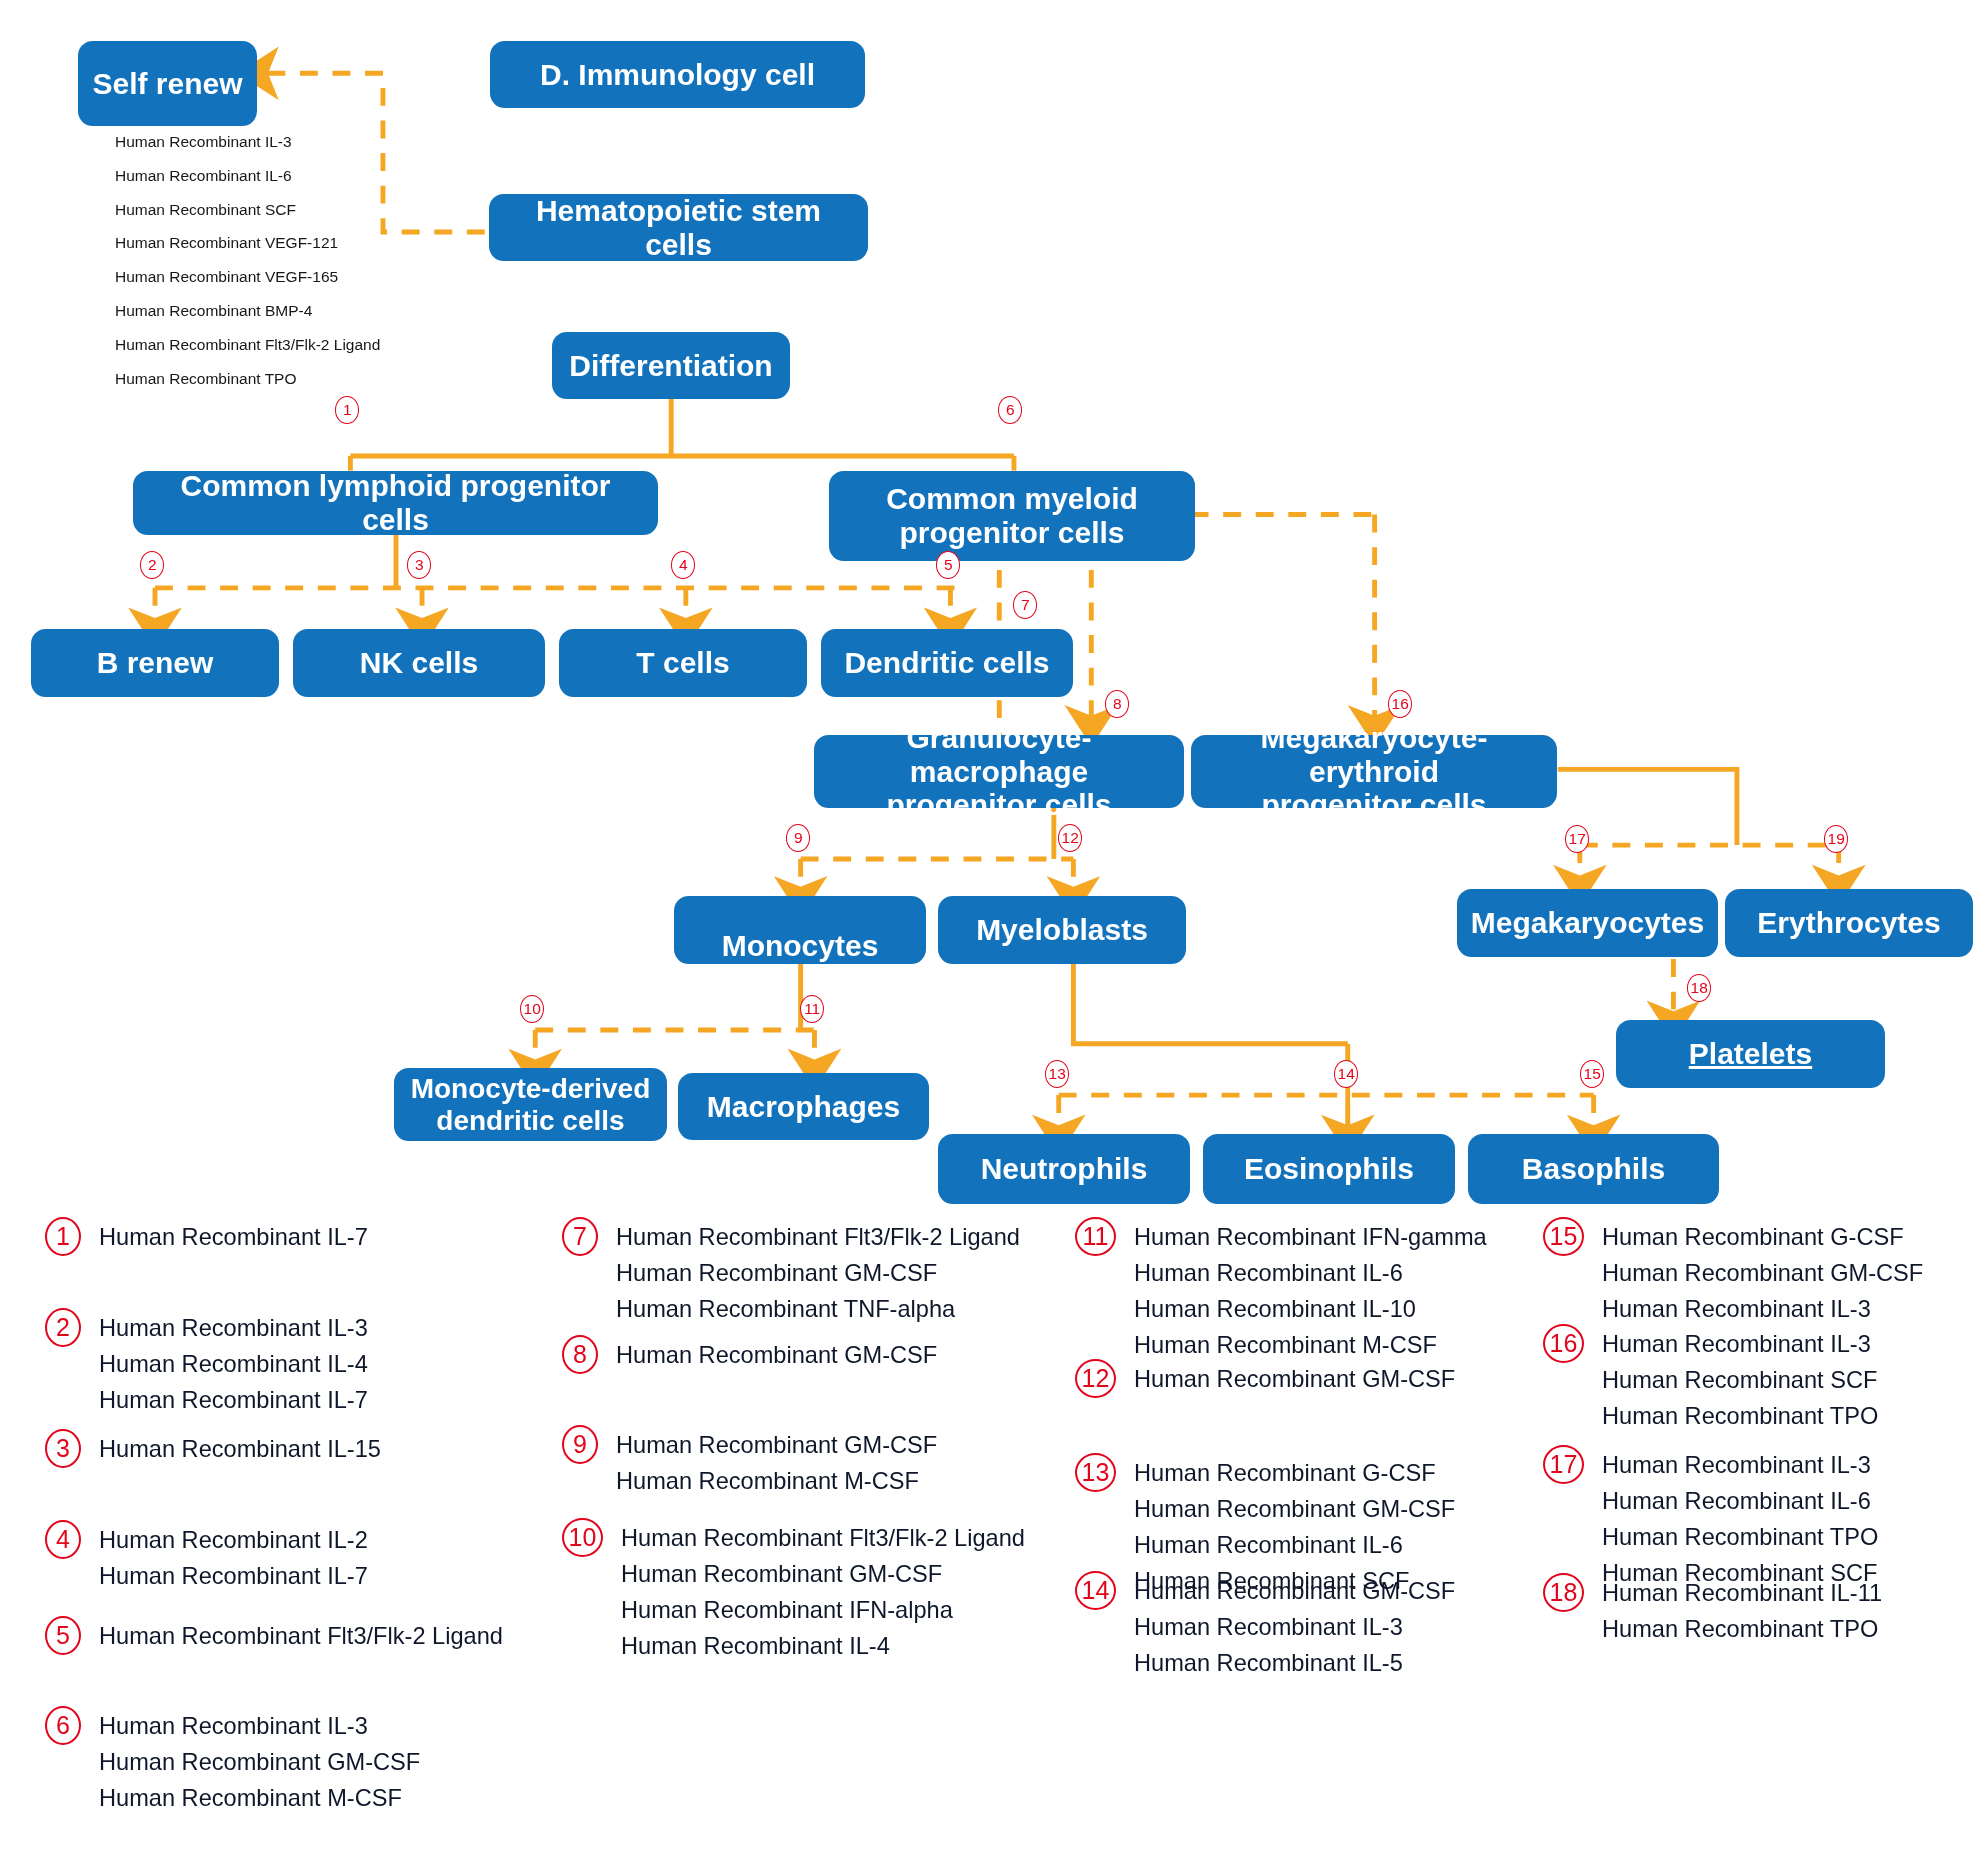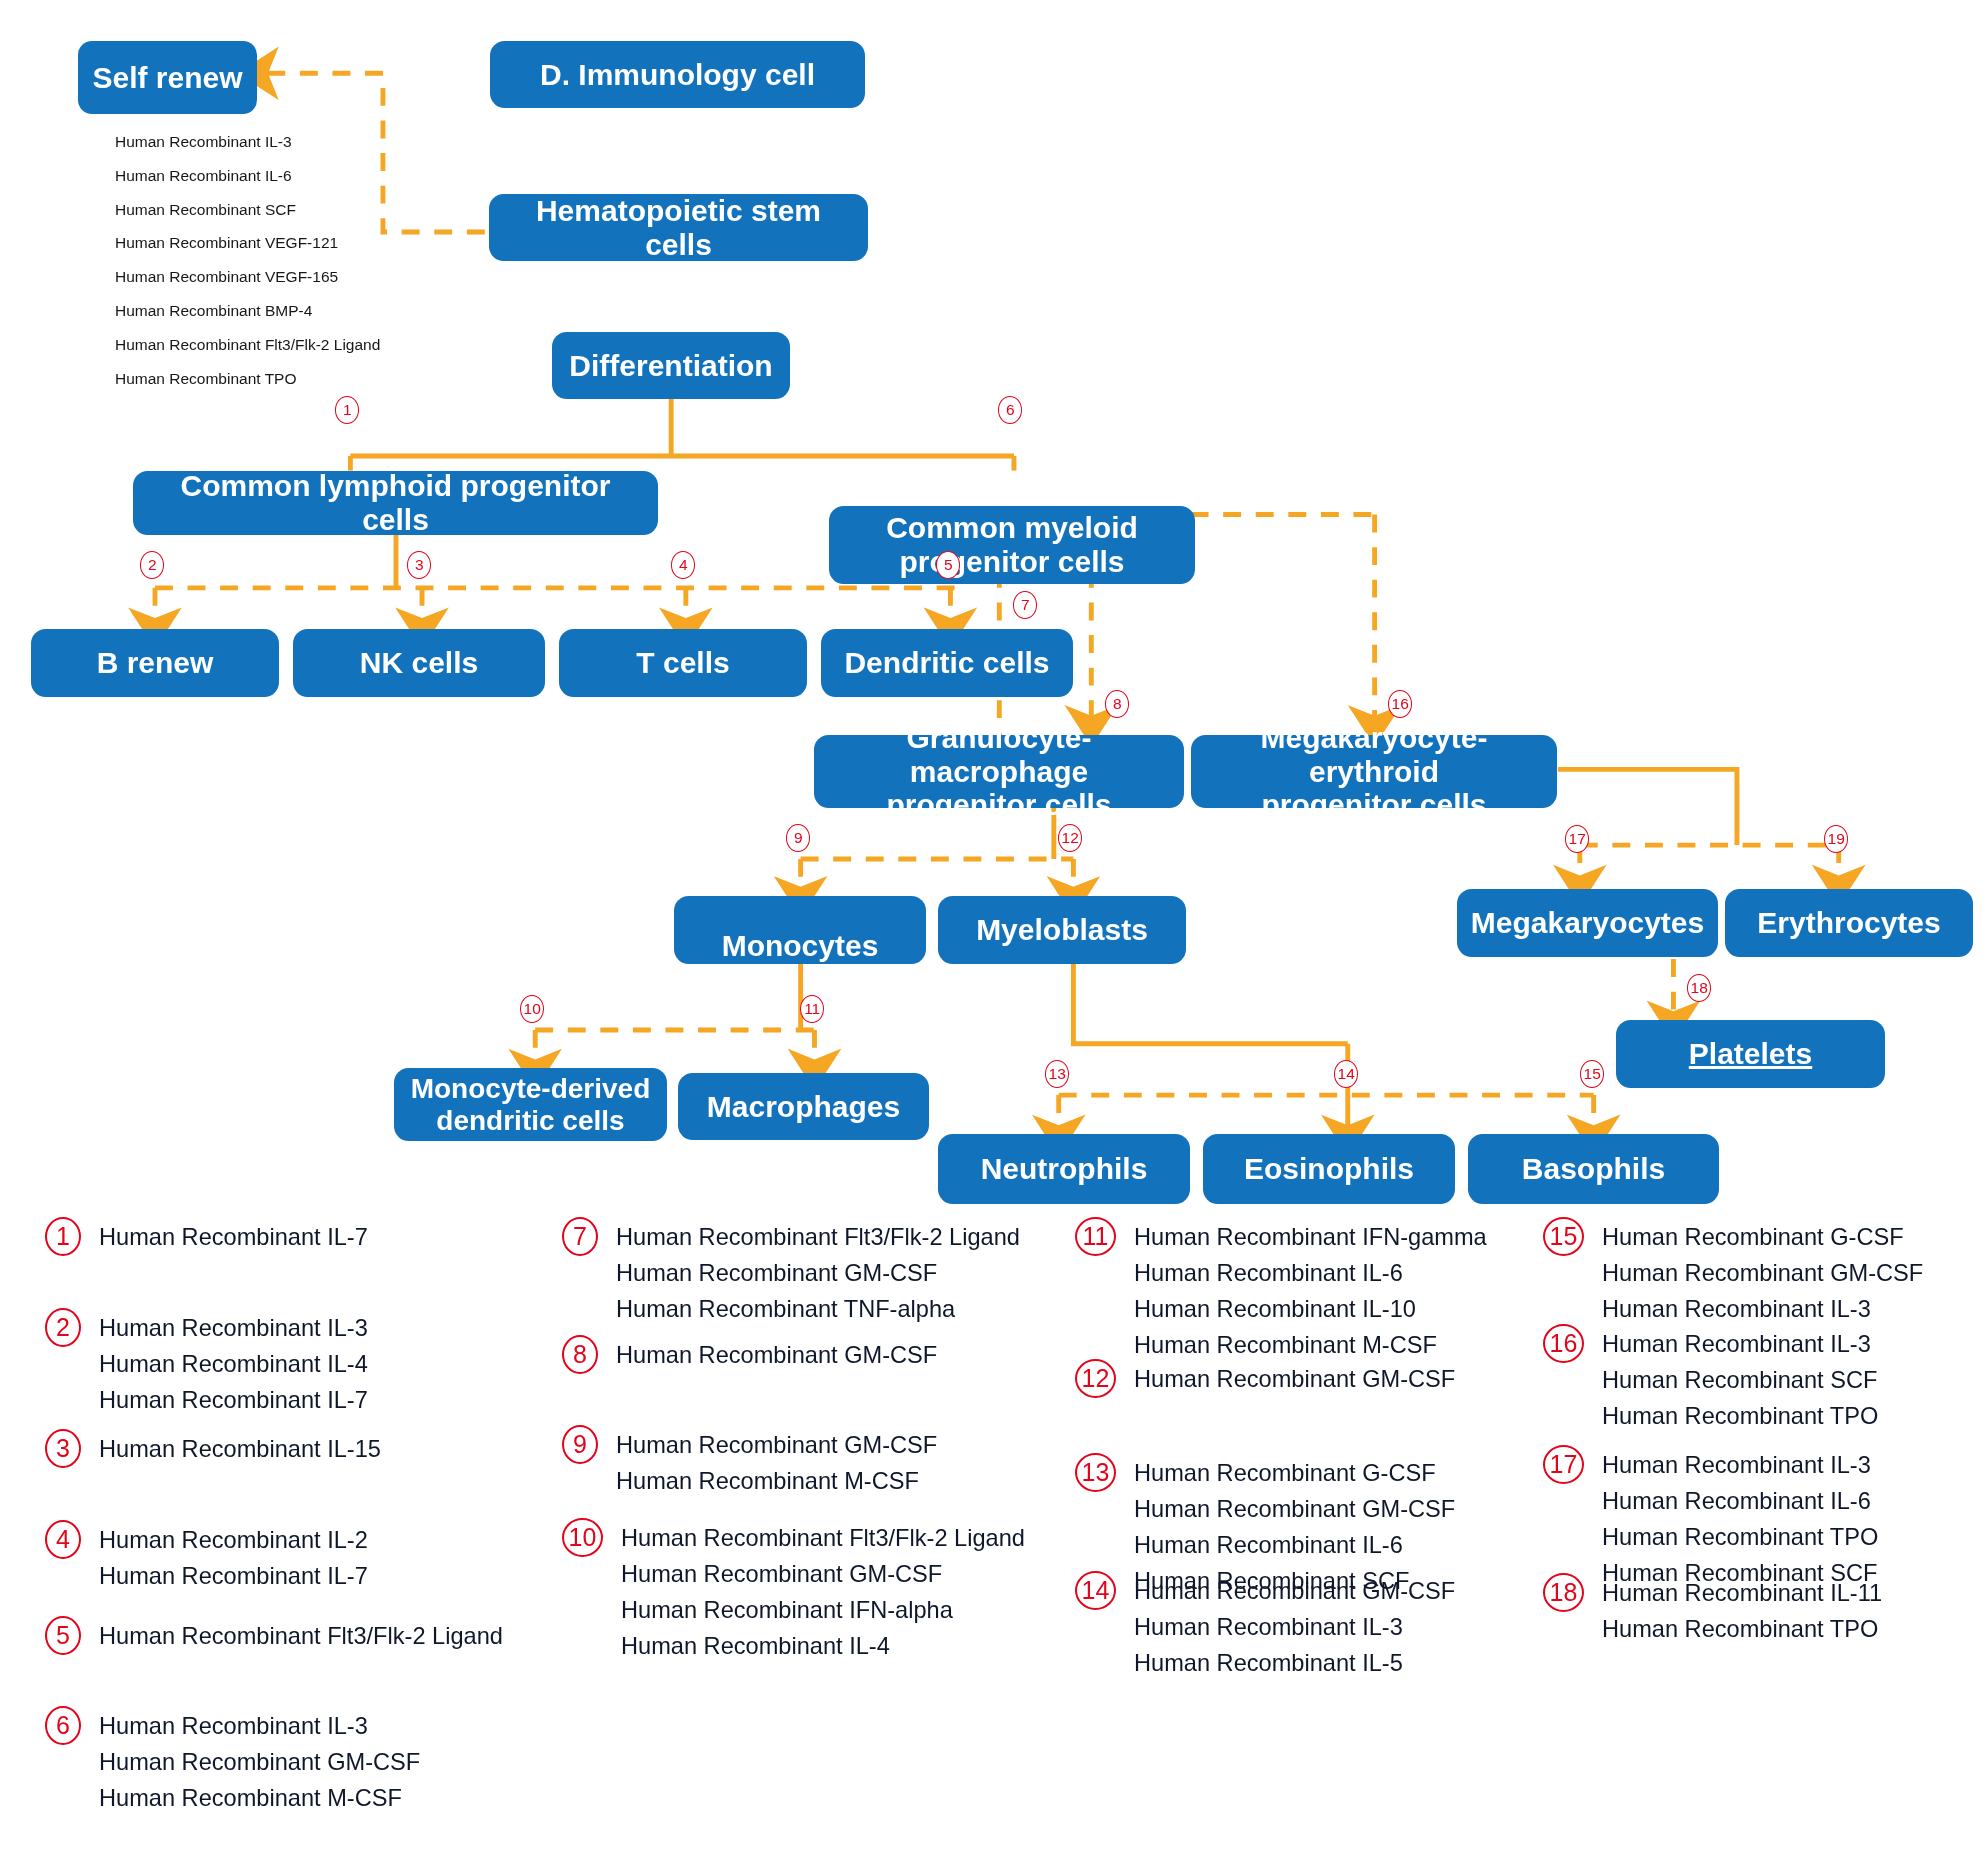--- a/index.html
+++ b/index.html
@@ -125,41 +125,41 @@
 
       <path d="M1913,945 L2133,945 L2133,1038"></path>
       <path d="M1940,1038 L2258,1038" stroke-dasharray="22,18"></path>
       <path d="M1940,1038 L1940,1086" stroke-dasharray="22,18" marker-end="url(#ah)"></path>
       <path d="M2258,1038 L2258,1086" stroke-dasharray="22,18" marker-end="url(#ah)"></path>
 
       <path d="M2055,1178 L2055,1253" stroke-dasharray="22,18" marker-end="url(#ah)"></path>
     </g>
   </svg>
 
-  <div class="node f36" style="left:78px;top:41px;width:179px;height:73px;border-radius:14px;">
+  <div class="node f36" style="left:78px;top:41px;width:179px;height:85px;">
       <span>Self renew</span>
     </div>
 
   <div class="node f36" style="left:490px;top:41px;width:375px;height:67px;">
       <span>D. Immunology cell</span>
     </div>
 
   <div class="node f36" style="left:489px;top:194px;width:379px;height:67px;">
       <span>Hematopoietic stem cells</span>
     </div>
 
   <div class="node f36" style="left:133px;top:471px;width:525px;height:64px;">
       <span>Common lymphoid progenitor cells</span>
     </div>
 
   <div class="node f36" style="left:552px;top:332px;width:238px;height:67px;">
       <span>Differentiation</span>
     </div>
 
-  <div class="node f36" style="left:829px;top:471px;width:366px;height:78px;flex-direction:column;margin-top:35px;">
+  <div class="node f36" style="left:829px;top:471px;width:366px;height:90px;flex-direction:column;">
     <span>Common myeloid</span>
     <span>progenitor cells</span>
   </div>
 
   <div class="node f36" style="left:31px;top:629px;width:248px;height:68px;">
       <span>B renew</span>
     </div>
   <div class="node f36" style="left:293px;top:629px;width:252px;height:68px;">
       <span>NK cells</span>
     </div>

